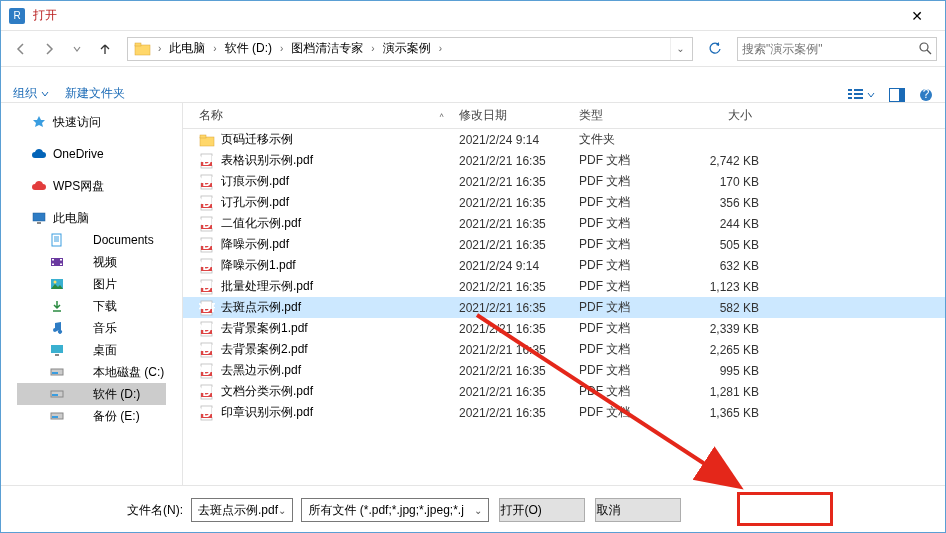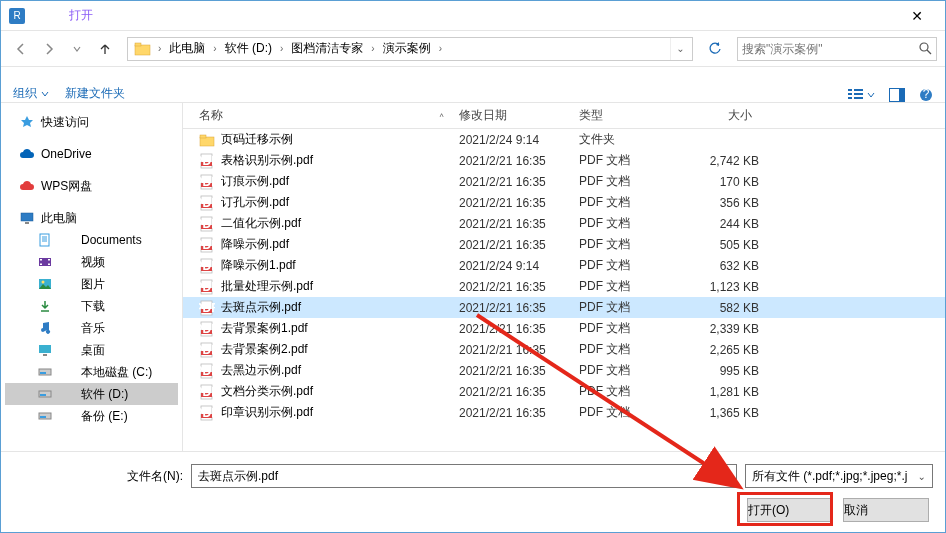--- a/index.html
+++ b/index.html
@@ -1,20 +1,20 @@
 <!DOCTYPE html>
 <html><head>
 <meta charset="utf-8">
 <style>
 * { box-sizing: border-box; margin: 0; padding: 0; font-family: "Microsoft YaHei", "Segoe UI", sans-serif; font-size: 12px; }
 body { background: #fff; width: 946px; height: 533px; overflow: hidden; position: relative; }
 .window { width: 946px; height: 533px; border: 1px solid #5a9fd4; background: #fff; display: flex; flex-direction: column; }
 .titlebar { height: 30px; display: flex; align-items: center; padding: 0 8px; border-bottom: 1px solid #e5e5e5; }
 .title-icon { width: 16px; height: 16px; background: #2e7cc4; border-radius: 2px; margin-right: 8px; display:flex; align-items:center; justify-content:center; color:#fff; font-size:10px; }
-.title-text { flex: 1; font-size: 12px; color: #8b5cf6; margin-left: 36px; }
+.title-text { flex: 1; font-size: 12px; color: #b91c1c; }
 .close-btn { width: 40px; height: 28px; display: flex; align-items: center; justify-content: center; font-size: 14px; color: #000; cursor: pointer; }
 
 .navbar { height: 36px; display: flex; align-items: center; padding: 0 8px; gap: 4px; border-bottom: 1px solid #e5e5e5; }
 .nav-arrow { width: 24px; height: 24px; display: flex; align-items: center; justify-content: center; color: #888; border-radius: 2px; }
 .nav-up { width: 24px; height: 24px; display: flex; align-items: center; justify-content: center; color: #1a1a1a; }
 .breadcrumb { flex: 1; height: 24px; border: 1px solid #ccc; display: flex; align-items: center; padding: 0 2px; margin: 0 6px; background:#fff; }
 .bc-folder-icon { width: 18px; height: 16px; margin: 0 4px; }
 .bc-part { padding: 2px 6px; display: flex; align-items: center; gap: 4px; color: #000; cursor:pointer; }
 .bc-sep { color: #666; font-size: 10px; padding: 0 2px; }
 .bc-dd { width: 20px; display:flex; align-items:center; justify-content:center; color:#666; font-size:10px; border-left:1px solid #eee; height:22px; }
@@ -23,21 +23,21 @@
 .search input { border: none; outline: none; flex: 1; color: #888; font-size:12px; }
 .search-icon { color: #555; }
 
 .toolbar { height: 36px; display: flex; align-items: flex-end; padding: 0 12px; gap: 16px; border-bottom: 1px solid #e5e5e5; }
 .tb-item { color: #1a6ab6; cursor: pointer; display:flex; align-items:center; gap:4px; }
 .tb-spacer { flex: 1; }
 .tb-right { display:flex; align-items:center; gap:14px; color:#1a6ab6; }
 .tb-iconbtn { display:flex; align-items:center; gap:2px; cursor:pointer; }
 
 .body { flex: 1; display: flex; overflow: hidden; }
-.sidebar { width: 182px; border-right: 1px solid #e5e5e5; padding: 8px 4px; overflow-y:auto; }
+.sidebar { width: 182px; border-right: 1px solid #e5e5e5; padding: 8px 16px; overflow-y:auto; }
 .sb-item { height: 22px; display: flex; align-items: center; padding-left: 14px; gap: 6px; color: #000; cursor:pointer; }
 .sb-item.indent { padding-left: 32px; gap: 28px; }
 .sb-item.selected { background: #ccc; }
 .sb-icon { width: 16px; height: 16px; display:flex; align-items:center; justify-content:center; flex-shrink:0; }
 .sb-gap { height: 10px; }
 
 .main { flex: 1; display: flex; flex-direction: column; overflow:hidden; }
 .columns { height: 26px; display: flex; align-items: center; border-bottom: 1px solid #e5e5e5; padding-left: 10px; color:#444; }
 .col { display:flex; align-items:center; height:100%; padding-left:6px; border-right:1px solid transparent; }
 .col-name { width: 260px; display:flex; align-items:center; gap:22px; }
@@ -48,21 +48,21 @@
 
 .filelist { flex:1; overflow-y:auto; }
 .row { height: 21px; display: flex; align-items: center; padding-left: 16px; color:#000; cursor:pointer; }
 .row.selected { background: #cce8ff; }
 .cell-name { width: 260px; display:flex; align-items:center; gap:6px; }
 .cell-date { width: 120px; color:#333; }
 .cell-type { width: 100px; color:#333; }
 .cell-size { width: 90px; text-align:right; padding-right:10px; color:#333; }
 .file-icon { width:16px; height:16px; flex-shrink:0; }
 
-.footer { border-top: 1px solid #e5e5e5; padding: 12px 12px 10px 12px; display:flex; flex-direction:column; gap:10px; }
+.footer { border-top: 1px solid #e5e5e5; padding: 12px 12px 10px 12px; display:flex; flex-direction:row; gap:10px; }
 .fn-row { display:flex; align-items:center; gap:8px; }
 .fn-label { width: 170px; text-align:right; color:#000; }
 .fn-input { flex:1; height:24px; border:1px solid #787878; padding:0 6px; display:flex; align-items:center; justify-content:space-between; background:#fff; }
 .fn-input span.val { color:#000; }
 .fn-dd { color:#555; font-size:10px; }
 .filter { width:188px; height:24px; border:1px solid #787878; display:flex; align-items:center; padding:0 6px; justify-content:space-between; background:#fff;text-align:center; }
 .btn-row { display:flex; justify-content:flex-end; gap:10px; padding-right:4px; }
 .btn { width:86px; height:24px; border:1px solid #adadad; background:#e1e1e1; display:flex; align-items:center; cursor:pointer; position:relative; }
 .btn.primary { }
 .btn-highlight { position:absolute; border:3px solid #e4271a; pointer-events:none; }

